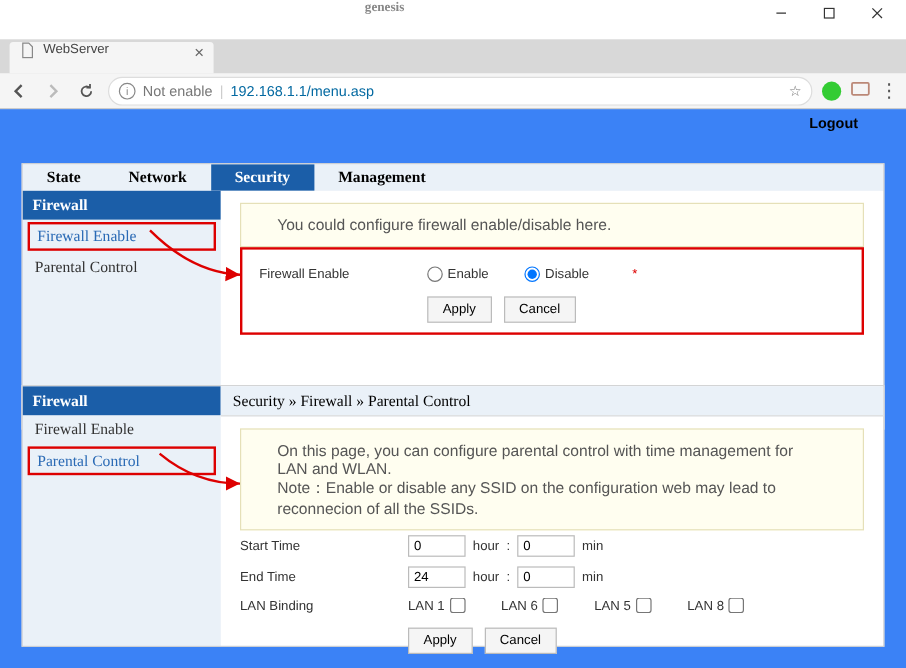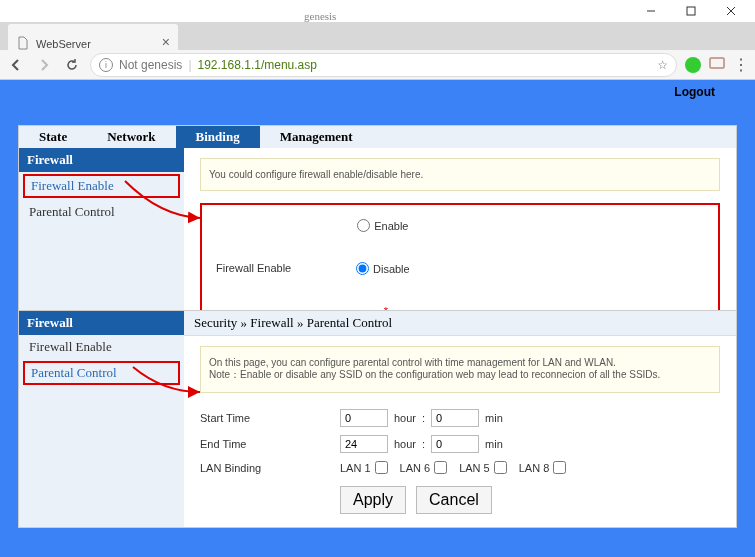--- a/index.html
+++ b/index.html
@@ -1,32 +1,32 @@
 <!DOCTYPE html>
 <html><head>
 <meta charset="utf-8">
 <style>
 * { box-sizing: border-box; margin: 0; padding: 0; }
 body { font-family: Arial, sans-serif; font-size: 12px; background: #ccc; width: 755px; height: 557px; overflow: hidden; }
 
 
-.titlebar { height: 22px; background: #fff; display: flex; align-items: flex-end; justify-content: flex-end; padding: 0 4px; }
+.titlebar { height: 33px; background: #fff; display: flex; align-items: flex-start; justify-content: flex-end; padding: 0 4px; font-weight: bold; }
 .titlebar .app-name { margin-right: auto; margin-left: 300px; color: #888; font-family: cursive; font-size: 11px; }
 .win-btn { width: 40px; height: 22px; display: flex; align-items: center; justify-content: center; color: #333; }
 
 .tabbar { height: 28px; background: #d8d8d8; display: flex; align-items: flex-end; padding-left: 8px; }
-.tab { background: #f5f5f5; height: 26px; min-width: 170px; display: flex; align-items: flex-end; padding: 0 8px; border-radius: 3px 3px 0 0; font-size: 11px; color: #444; gap: 6px; }
+.tab { background: #f5f5f5; height: 26px; min-width: 170px; display: flex; align-items: flex-start; padding: 0 8px; border-radius: 3px 3px 0 0; font-size: 11px; color: #444; gap: 6px; }
 .tab .file-icon { width: 14px; height: 14px; display: inline-block; }
 .tab-close { margin-left: auto; color: #666; font-size: 14px; }
 
 .addrbar { height: 30px; background: #f5f5f5; display: flex; align-items: center; padding: 0 6px; gap: 8px; border-bottom: 1px solid #ccc; }
 .nav-btn { width: 20px; height: 20px; display: flex; align-items: center; justify-content: center; color: #888; }
 .nav-btn.active { color: #444; }
 .url-field { flex: 1; height: 24px; border: 1px solid #ddd; border-radius: 12px; display: flex; align-items: center; padding: 0 8px; gap: 6px; background: #fff; }
-.url-text { flex: 1; color: #4d7c0f; font-size: 12px; }
+.url-text { flex: 1; color: #0369a1; font-size: 12px; }
 .info-icon { width: 14px; height: 14px; border: 1px solid #888; border-radius: 50%; display: flex; align-items: center; justify-content: center; font-size: 9px; color: #888; }
 
 
 .page { background: #3b82f6; position: relative; height: 477px; }
 .logout { position: absolute; top: 5px; right: 40px; font-weight: bold; font-size: 12px; color: #000; }
 
 .panel { position: absolute; left: 18px; right: 18px; background: #eaf1f8; border: 1px solid #ccc; }
 .panel1 { top: 45px; height: 222px; }
 .panel2 { top: 230px; height: 218px; }
 
@@ -38,35 +38,35 @@
 .panel2 .main-row { height: 100%; }
 
 .sidebar { width: 165px; background: #eaf1f8; }
 .sidebar-hdr { background: #1b5ea8; color: #fff; font-family: Georgia, serif; font-weight: bold; padding: 4px 8px; font-size: 13px; }
 .sidebar-item { padding: 4px 10px; font-family: Georgia, serif; font-size: 13px; color: #333; cursor: pointer; }
 .sidebar-item.active { color: #2a6ab5; border: 2px solid #d00; margin: 2px 4px; padding: 2px 6px; }
 
 .content { flex: 1; background: #fff; }
 .breadcrumb { background: #eaf1f8; padding: 4px 10px; font-family: Georgia, serif; font-size: 13px; border-bottom: 1px solid #ddd; }
 .content-body { padding: 10px 16px; }
-.info-box { background: #fffef0; border: 1px solid #e5e0b8; padding: 10px 8px; font-size: 10px; color: #555; margin-bottom: 12px; }
+.info-box { background: #fffef0; border: 1px solid #e5e0b8; padding: 10px 30px; font-size: 13px; color: #555; }
 
 .form-area { border: 2px solid #d00; padding: 10px 14px 8px; }
 .form-row { display: flex; align-items: center; padding: 4px 0; font-size: 11px; color: #333; }
 .form-label { width: 140px; }
-.radio-group { display: flex; gap: 30px; align-items: center; flex-direction: column; }
+.radio-group { display: flex; gap: 30px; align-items: center; }
 .radio-opt { display: flex; align-items: center; gap: 4px; }
 .asterisk { color: #d00; margin-left: 6px; }
 .btn-row { display: flex; gap: 10px; padding-top: 8px; margin-left: 140px; }
-.btn { border: 1px solid #bbb; background: #f5f5f5; padding: 4px 12px; font-size: 16px; cursor: pointer; }
+.btn { border: 1px solid #bbb; background: #f5f5f5; padding: 4px 12px; font-size: 11px; cursor: pointer; }
 
 .pc-enable-row { border: 2px solid #d00; display: inline-flex; align-items: center; gap: 6px; padding: 4px 10px; margin-bottom: 6px; font-size: 11px; }
 .time-inputs { display: flex; align-items: center; gap: 6px; }
 .time-inputs input { width: 48px; border: 1px solid #bbb; padding: 2px 4px; font-size: 11px; }
-.bind-group { display: flex; gap: 12px; justify-content: space-between; }
+.bind-group { display: flex; gap: 30px; justify-content: space-between; }
 .bind-opt { display: flex; align-items: center; gap: 4px; font-size: 11px; }
 
 .arrow { position: absolute; z-index: 10; }
 .arrow svg { overflow: visible; }
 
 input[type=radio], input[type=checkbox] { margin: 0; }
 </style>
 </head>
 <body>
 
@@ -112,40 +112,40 @@
       </svg>
     </div>
   <div class="nav-btn active">
       <svg width="16" height="16">
         <path d="M12 8a4 4 0 1 1-1.2-2.8" fill="none" stroke="#555" stroke-width="1.5"></path>
         <path d="M11 2v3h-3" fill="none" stroke="#555" stroke-width="1.5"></path>
       </svg>
     </div>
   <div class="url-field">
     <span class="info-icon">i</span>
-    <span style="color:#777">Not genesis</span>
+    <span style="color:#777">Not enable</span>
     <span style="color:#ccc">|</span>
     <span class="url-text">192.168.1.1/menu.asp</span>
     <span style="color:#777">☆</span>
   </div>
   <span style="width:16px;height:16px;background:#3c3;border-radius:50%"></span>
   <span><svg width="16" height="12">
         <rect x="1" y="1" width="14" height="10" fill="none" stroke="#b87" stroke-width="1.5" rx="1"></rect>
       </svg></span>
   <span style="font-size:16px;color:#555">⋮</span>
 </div>
 
 <div class="page">
   <div class="logout">Logout</div>
 
   <div class="panel panel1">
     <div class="topnav">
       <div class="topnav-item">State</div>
       <div class="topnav-item">Network</div>
-      <div class="topnav-item active">Binding</div>
+      <div class="topnav-item active">Security</div>
       <div class="topnav-item">Management</div>
     </div>
     <div class="main-row">
       <div class="sidebar">
         <div class="sidebar-hdr">Firewall</div>
         <div class="sidebar-item active">Firewall Enable</div>
         <div class="sidebar-item">Parental Control</div>
       </div>
       <div class="content">
         <div class="content-body">

